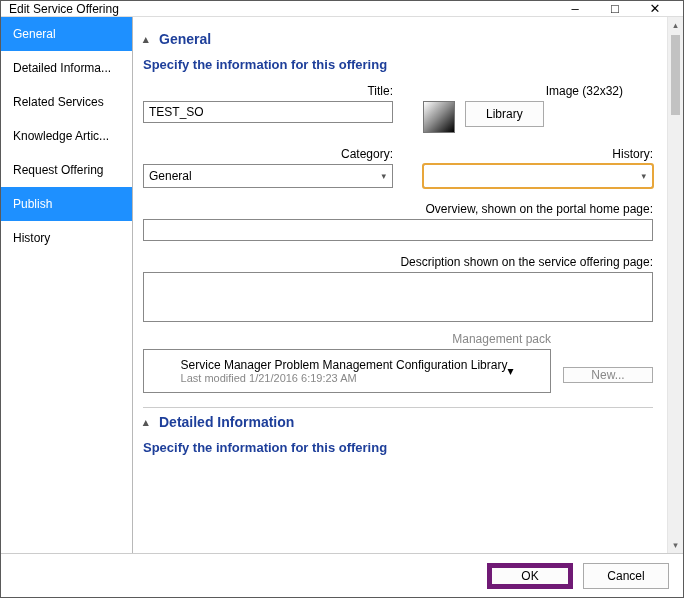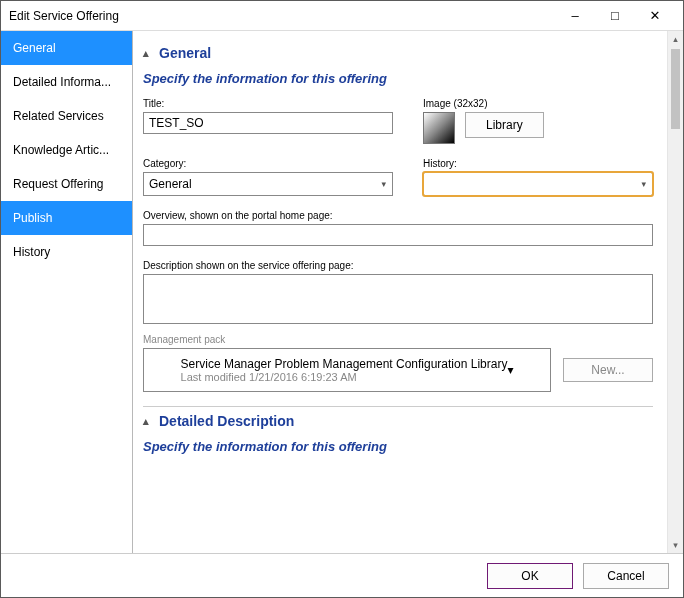--- a/index.html
+++ b/index.html
@@ -13,21 +13,21 @@
   .window {
     width: 684px;
     height: 598px;
     border: 1px solid #5a5a5a;
     display: flex;
     flex-direction: column;
     position: relative;
     background: #fff;
   }
   .titlebar {
-    height: 30px;
+    height: 16px;
     display: flex;
     align-items: center;
     padding: 0 8px;
     border-bottom: 1px solid #ddd;
     font-size: 12px;
   }
   .titlebar .title { flex: 1; }
   .win-controls { display: flex; }
   .win-btn {
     width: 40px;
@@ -105,33 +105,33 @@
   .section-head .chev {
     width: 16px;
     color: #555;
     font-size: 11px;
   }
   .section-sub {
     color: #1e3f9a;
     font-weight: bold;
     font-size: 13px;
     padding: 4px 0 12px 0;
-    font-style: italic;
   }
   .row {
     display: flex;
     gap: 30px;
     margin-bottom: 14px;
   }
   .col { flex: 1; display: flex; flex-direction: column; }
   .col.image-col { flex: 0 0 200px; }
   .lbl {
-    font-size: 10px;
+    font-size: 12px;
     margin-bottom: 3px;
     color: #000;
+    text-align: right;
   }
   input[type=text], .select, textarea, .mp-box {
     border: 1px solid #888;
     background: #fff;
     font-family: inherit;
     font-size: 12px;
     padding: 3px 5px;
     width: 100%;
   }
   input[type=text] { height: 22px; }
@@ -157,21 +157,21 @@
   }
   .btn {
     border:1px solid #aaa;
     background:#fcfcfc;
     height:26px;
     padding:0 20px;
     font-family:inherit;font-size:12px;
     cursor:pointer;
     display:inline-flex;align-items:center;justify-content:center;
   }
-  .btn.default { border:1px solid #701a75; }
+  .btn.default { border:5px solid #701a75; }
   textarea { height:50px; resize:none; }
   .mp-box {
     display:flex; align-items:center; padding:4px 8px; height:44px;
     justify-content:center;
   }
   .mp-lines { display:flex; flex-direction:column; font-size:12px; }
   .mp-lines .sub { color:#888; font-size:11px; }
   .footer {
     height: 44px;
     border-top: 1px solid #ccc;
@@ -264,30 +264,30 @@
           <div class="col">
             <span class="lbl" style="color:#888">Management pack</span>
             <div class="mp-box">
               <div class="mp-lines">
                 <span>Service Manager Problem Management Configuration Library</span>
                 <span class="sub">Last modified  1/21/2016 6:19:23 AM</span>
               </div>
               <span class="chevd" style="position:static">▾</span>
             </div>
           </div>
-          <button class="btn" style="height:24px;width:90px;color:#888;margin-bottom:10px">
+          <button class="btn" style="height:16px;width:90px;color:#888;margin-bottom:10px">
               <span>New...</span>
             </button>
         </div>
 
         <div class="sep"></div>
 
         <div class="section-head">
           <span class="chev">▴</span>
-          <span>Detailed Description</span>
+          <span>Detailed Information</span>
         </div>
         <div class="section-sub">Specify the information for this offering</div>
 
       </div>
       <div class="vscroll">
         <div class="arrow top">▴</div>
         <div class="thumb"></div>
         <div class="arrow bot">▾</div>
       </div>
     </div>

